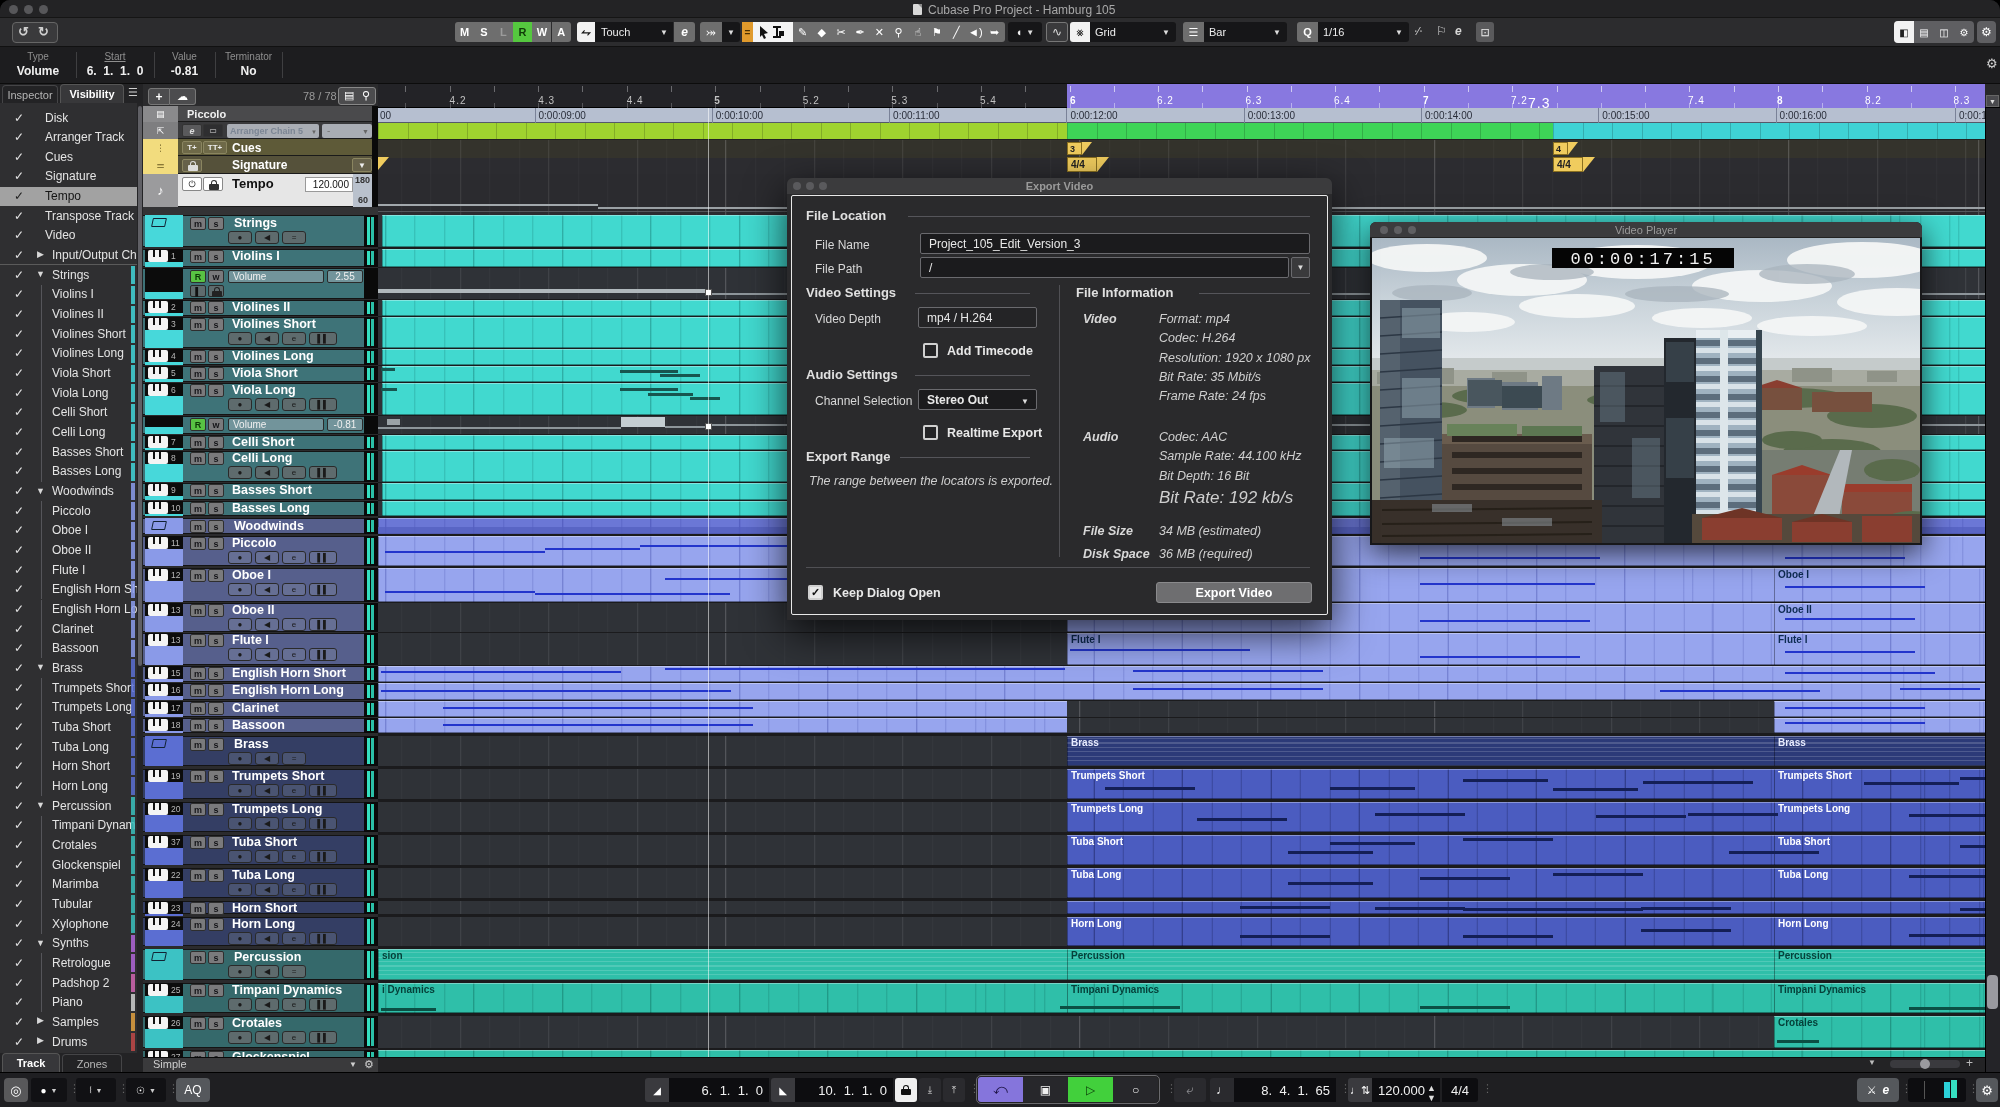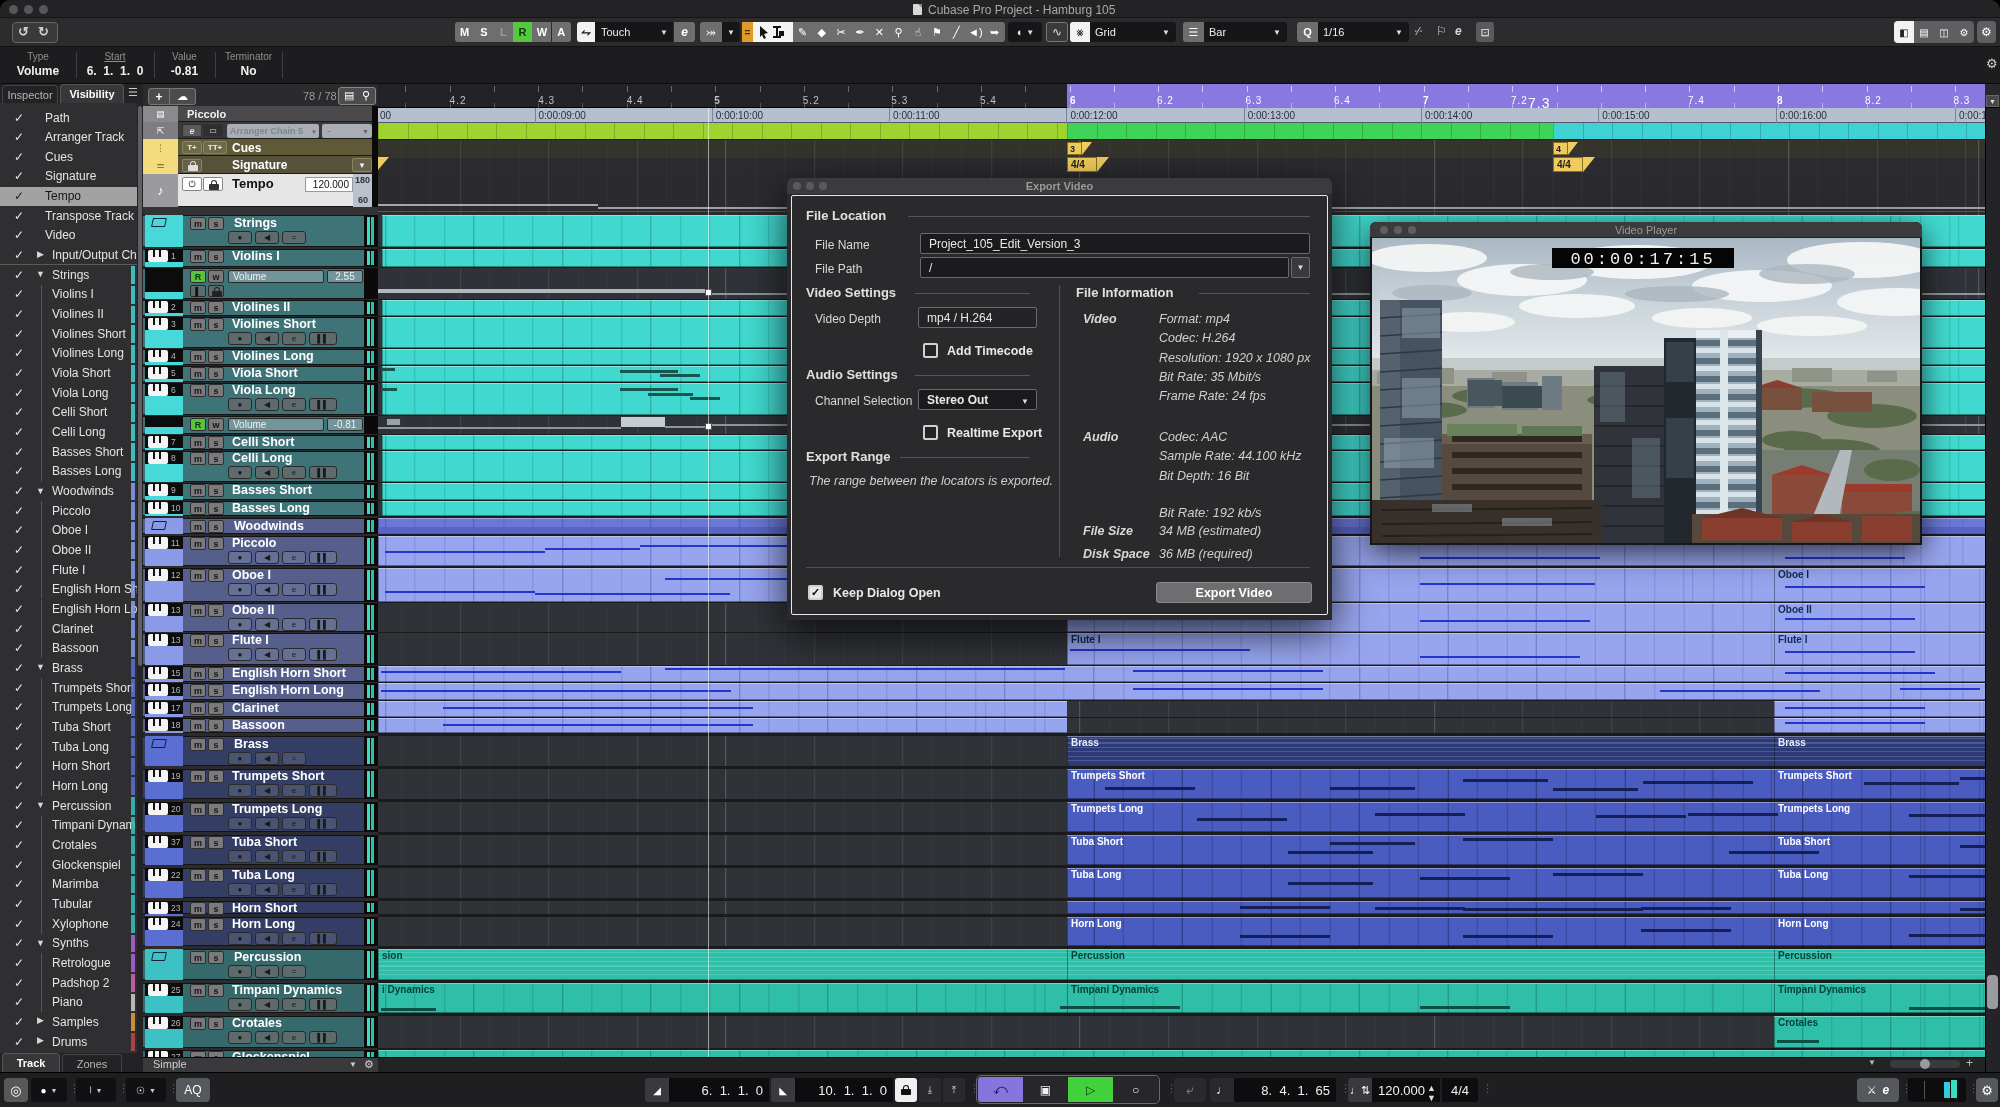--- a/index.html
+++ b/index.html
@@ -180,21 +180,21 @@
     <div style="left:1986px;top:56px;font-size:13px;color:#cfcfcf;font-weight:400;white-space:nowrap;">⚙</div>
     <div style="left:0px;top:84px;width:143px;height:988px;background:#2f2f31;border-right:1px solid #161616;"></div>
     <div style="left:0px;top:84px;width:143px;height:19px;background:#232325;"></div>
     <div class="ctr" style="left:2px;top:85px;width:56px;height:18px;background:#232325;border:1px solid #454547;border-bottom:none;border-radius:4px 4px 0 0;">
       <span style="color:#b5b5b5;font-size:11px;">Inspector</span>
     </div>
     <div class="ctr" style="left:60px;top:84px;width:64px;height:19px;background:#38383a;border:1px solid #555;border-bottom:none;border-radius:4px 4px 0 0;">
       <span style="color:#fff;font-size:11px;font-weight:bold;">Visibility</span>
     </div>
     <div style="left:128px;top:86px;font-size:11px;color:#cfcfcf;font-weight:400;white-space:nowrap;">☰</div>
-    <div style="left:45px;top:110.5px;font-size:12px;color:#e4e4e4;font-weight:400;white-space:nowrap;">Path</div>
+    <div style="left:45px;top:110.5px;font-size:12px;color:#e4e4e4;font-weight:400;white-space:nowrap;">Disk</div>
     <div style="left:14px;top:110.5px;font-size:12px;color:#e0e0e0;font-weight:400;white-space:nowrap;">✓</div>
     <div style="left:45px;top:130.16px;font-size:12px;color:#e4e4e4;font-weight:400;white-space:nowrap;">Arranger Track</div>
     <div style="left:14px;top:130.16px;font-size:12px;color:#e0e0e0;font-weight:400;white-space:nowrap;">✓</div>
     <div style="left:45px;top:149.82px;font-size:12px;color:#e4e4e4;font-weight:400;white-space:nowrap;">Cues</div>
     <div style="left:14px;top:149.82px;font-size:12px;color:#e0e0e0;font-weight:400;white-space:nowrap;">✓</div>
     <div style="left:45px;top:169.48px;font-size:12px;color:#e4e4e4;font-weight:400;white-space:nowrap;">Signature</div>
     <div style="left:14px;top:169.48px;font-size:12px;color:#e0e0e0;font-weight:400;white-space:nowrap;">✓</div>
     <div style="left:0px;top:186.64px;width:137px;height:19.66px;background:#a2a2a2;"></div>
     <div style="left:45px;top:189.14px;font-size:12px;color:#151515;font-weight:400;white-space:nowrap;">Tempo</div>
     <div style="left:14px;top:189.14px;font-size:12px;color:#222;font-weight:400;white-space:nowrap;">✓</div>
@@ -1844,21 +1844,21 @@
     <div style="left:1083px;top:312px;font-size:12.5px;color:#d8d8d8;font-weight:700;white-space:nowrap;font-style:italic;">Video</div>
     <div style="left:1159px;top:312.0px;font-size:12.5px;color:#cfcfcf;font-weight:400;white-space:nowrap;font-style:italic;">Format: mp4</div>
     <div style="left:1159px;top:331.3px;font-size:12.5px;color:#cfcfcf;font-weight:400;white-space:nowrap;font-style:italic;">Codec: H.264</div>
     <div style="left:1159px;top:350.6px;font-size:12.5px;color:#cfcfcf;font-weight:400;white-space:nowrap;font-style:italic;">Resolution: 1920 x 1080 px</div>
     <div style="left:1159px;top:369.9px;font-size:12.5px;color:#cfcfcf;font-weight:400;white-space:nowrap;font-style:italic;">Bit Rate: 35 Mbit/s</div>
     <div style="left:1159px;top:389.2px;font-size:12.5px;color:#cfcfcf;font-weight:400;white-space:nowrap;font-style:italic;">Frame Rate: 24 fps</div>
     <div style="left:1083px;top:430px;font-size:12.5px;color:#d8d8d8;font-weight:700;white-space:nowrap;font-style:italic;">Audio</div>
     <div style="left:1159px;top:430.0px;font-size:12.5px;color:#cfcfcf;font-weight:400;white-space:nowrap;font-style:italic;">Codec: AAC</div>
     <div style="left:1159px;top:449.3px;font-size:12.5px;color:#cfcfcf;font-weight:400;white-space:nowrap;font-style:italic;">Sample Rate: 44.100 kHz</div>
     <div style="left:1159px;top:468.6px;font-size:12.5px;color:#cfcfcf;font-weight:400;white-space:nowrap;font-style:italic;">Bit Depth: 16 Bit</div>
-    <div style="left:1159px;top:487.9px;font-size:13px;color:#cfcfcf;font-weight:400;white-space:nowrap;font-style:italic;margin-top:17px;">Bit Rate: 192 kb/s</div>
+    <div style="left:1159px;top:487.9px;font-size:17px;color:#cfcfcf;font-weight:400;white-space:nowrap;font-style:italic;">Bit Rate: 192 kb/s</div>
     <div style="left:1083px;top:524px;font-size:12.5px;color:#d8d8d8;font-weight:700;white-space:nowrap;font-style:italic;">File Size</div>
     <div style="left:1159px;top:524px;font-size:12.5px;color:#cfcfcf;font-weight:400;white-space:nowrap;font-style:italic;">34 MB (estimated)</div>
     <div style="left:1083px;top:547px;font-size:12.5px;color:#d8d8d8;font-weight:700;white-space:nowrap;font-style:italic;">Disk Space</div>
     <div style="left:1159px;top:547px;font-size:12.5px;color:#cfcfcf;font-weight:400;white-space:nowrap;font-style:italic;">36 MB (required)</div>
     <div style="left:806px;top:567px;width:504px;height:1px;background:#505054;"></div>
     <div class="ctr" style="left:808px;top:585px;width:15px;height:15px;background:#e8e8e8;border:2px solid #d0d0d0;border-radius:2px;">
       <span style="color:#111;font-size:11px;font-weight:bold;">✓</span>
     </div>
     <div style="left:833px;top:586px;font-size:12.5px;color:#e8e8e8;font-weight:700;white-space:nowrap;">Keep Dialog Open</div>
     <div class="ctr" style="left:1156px;top:582px;width:156px;height:21px;background:#6e6e70;border:1px solid #8a8a8c;border-radius:3px;">

